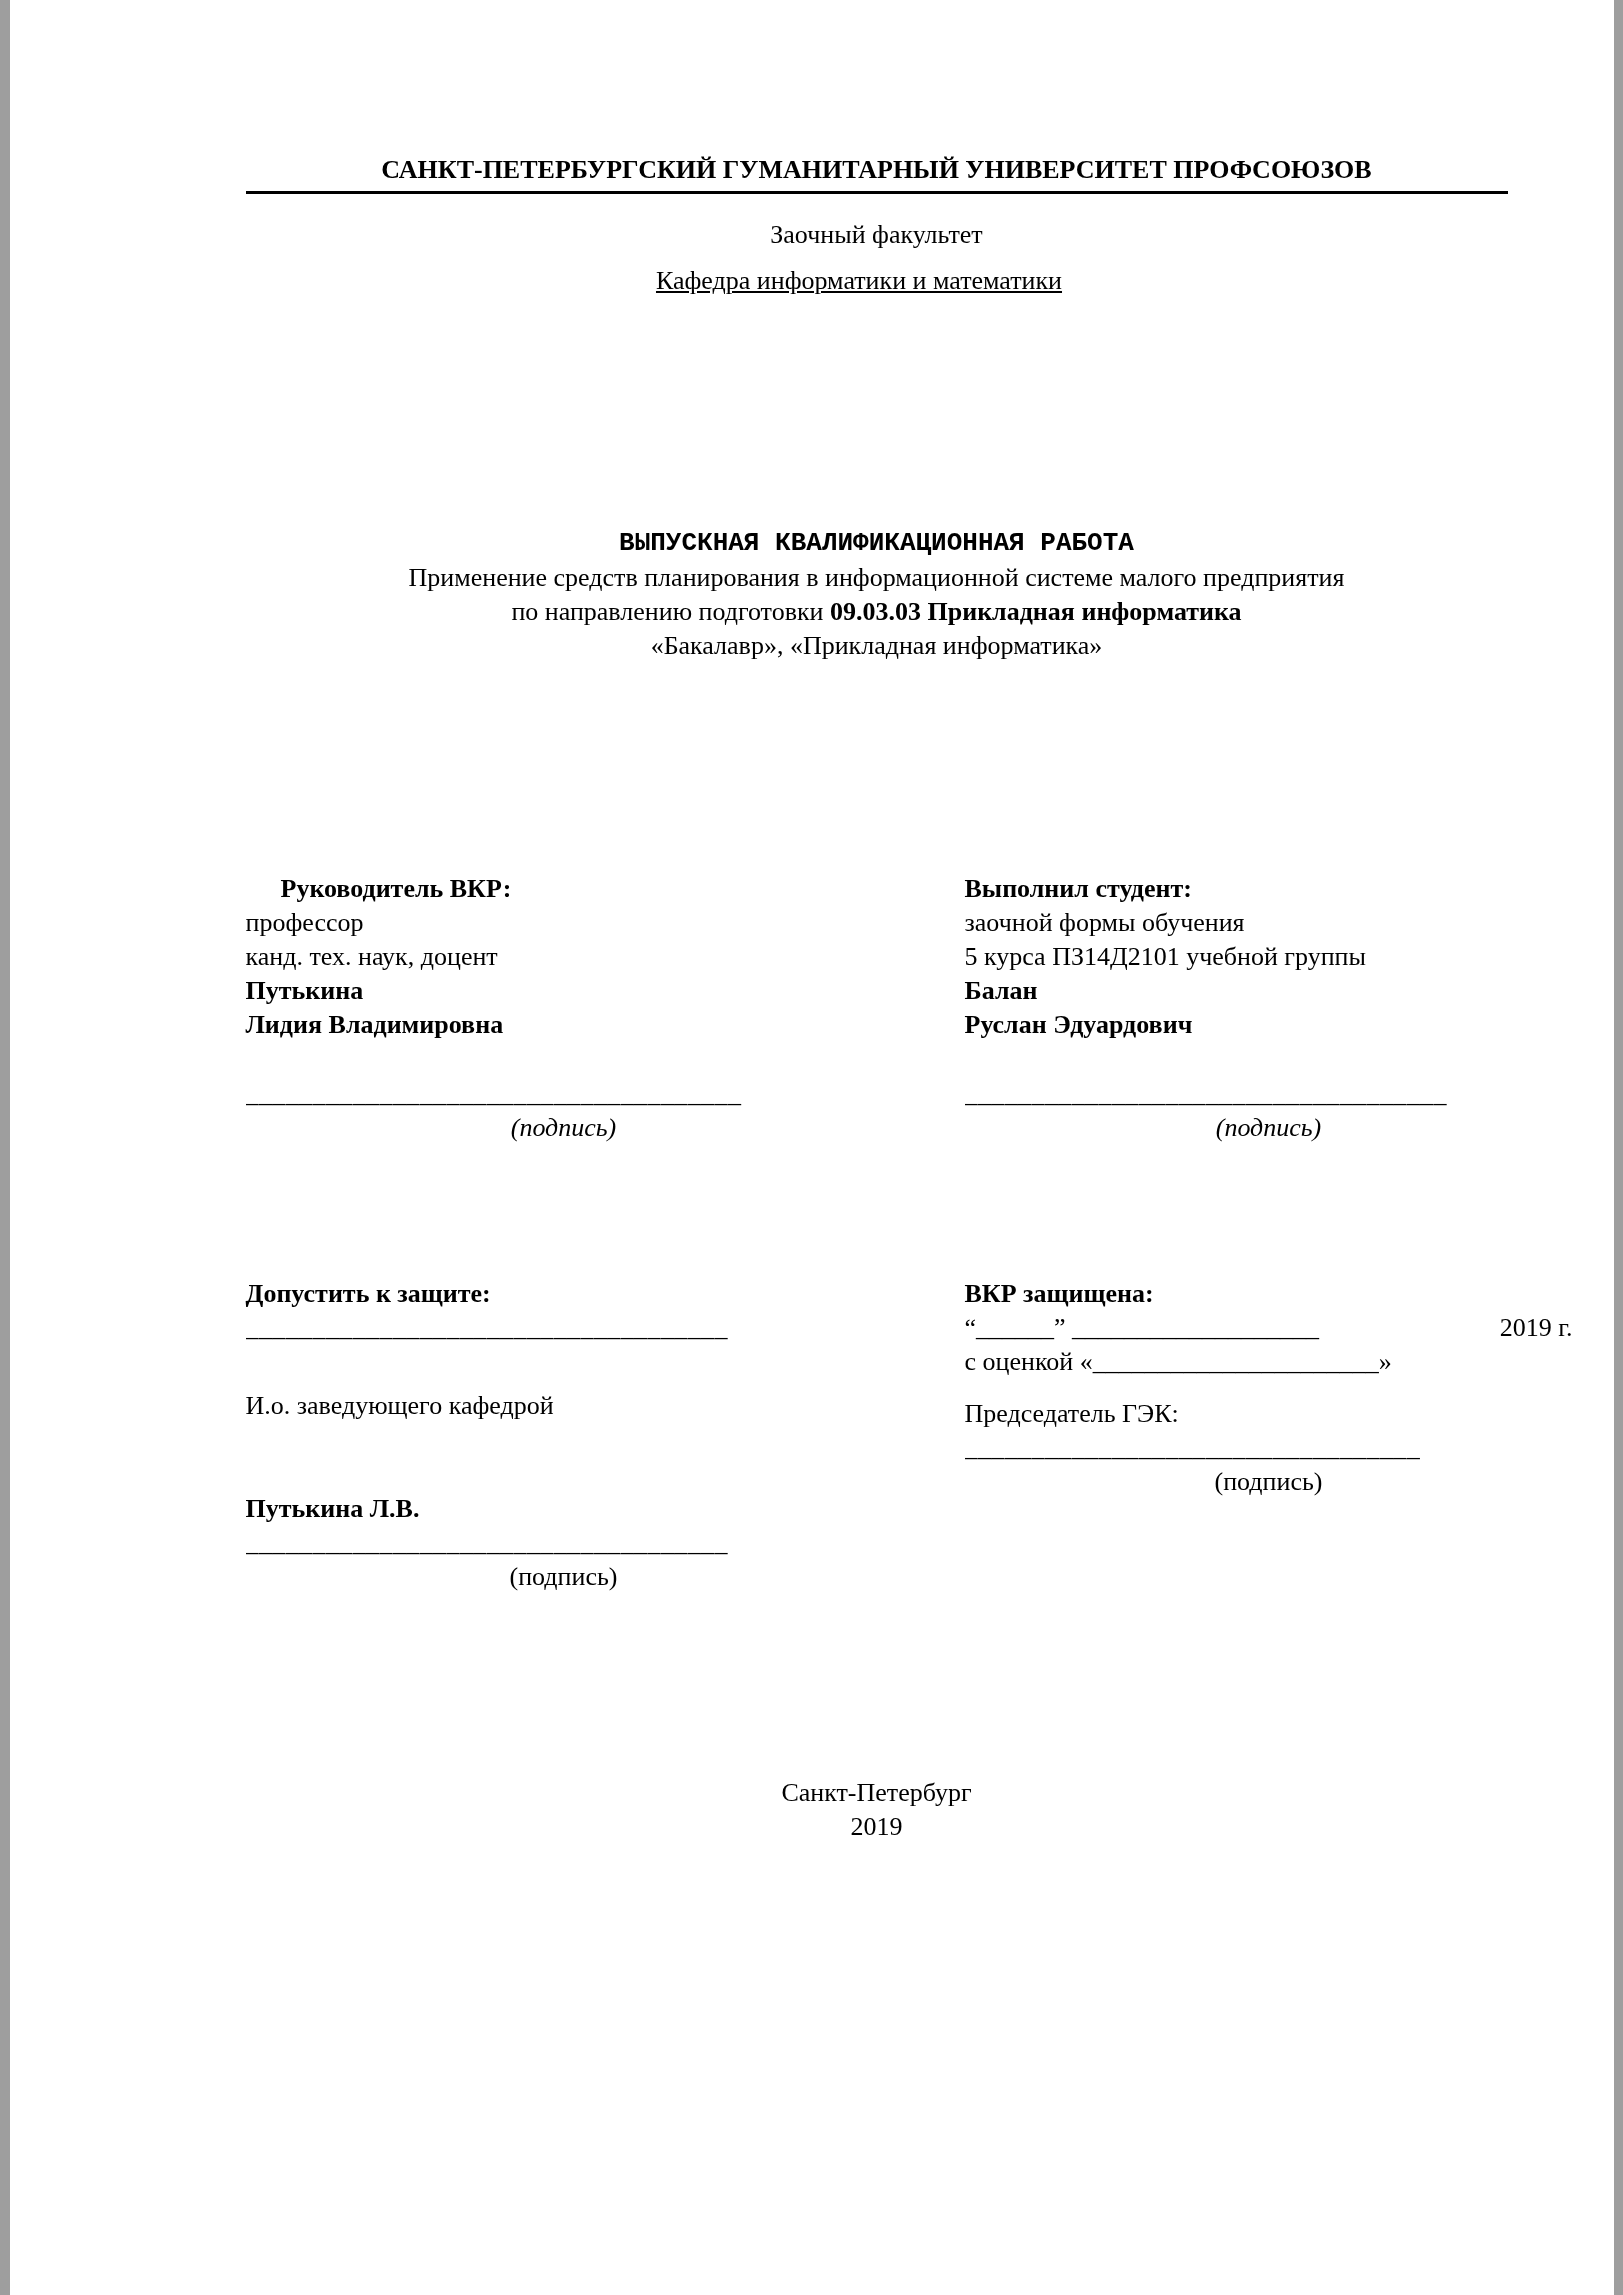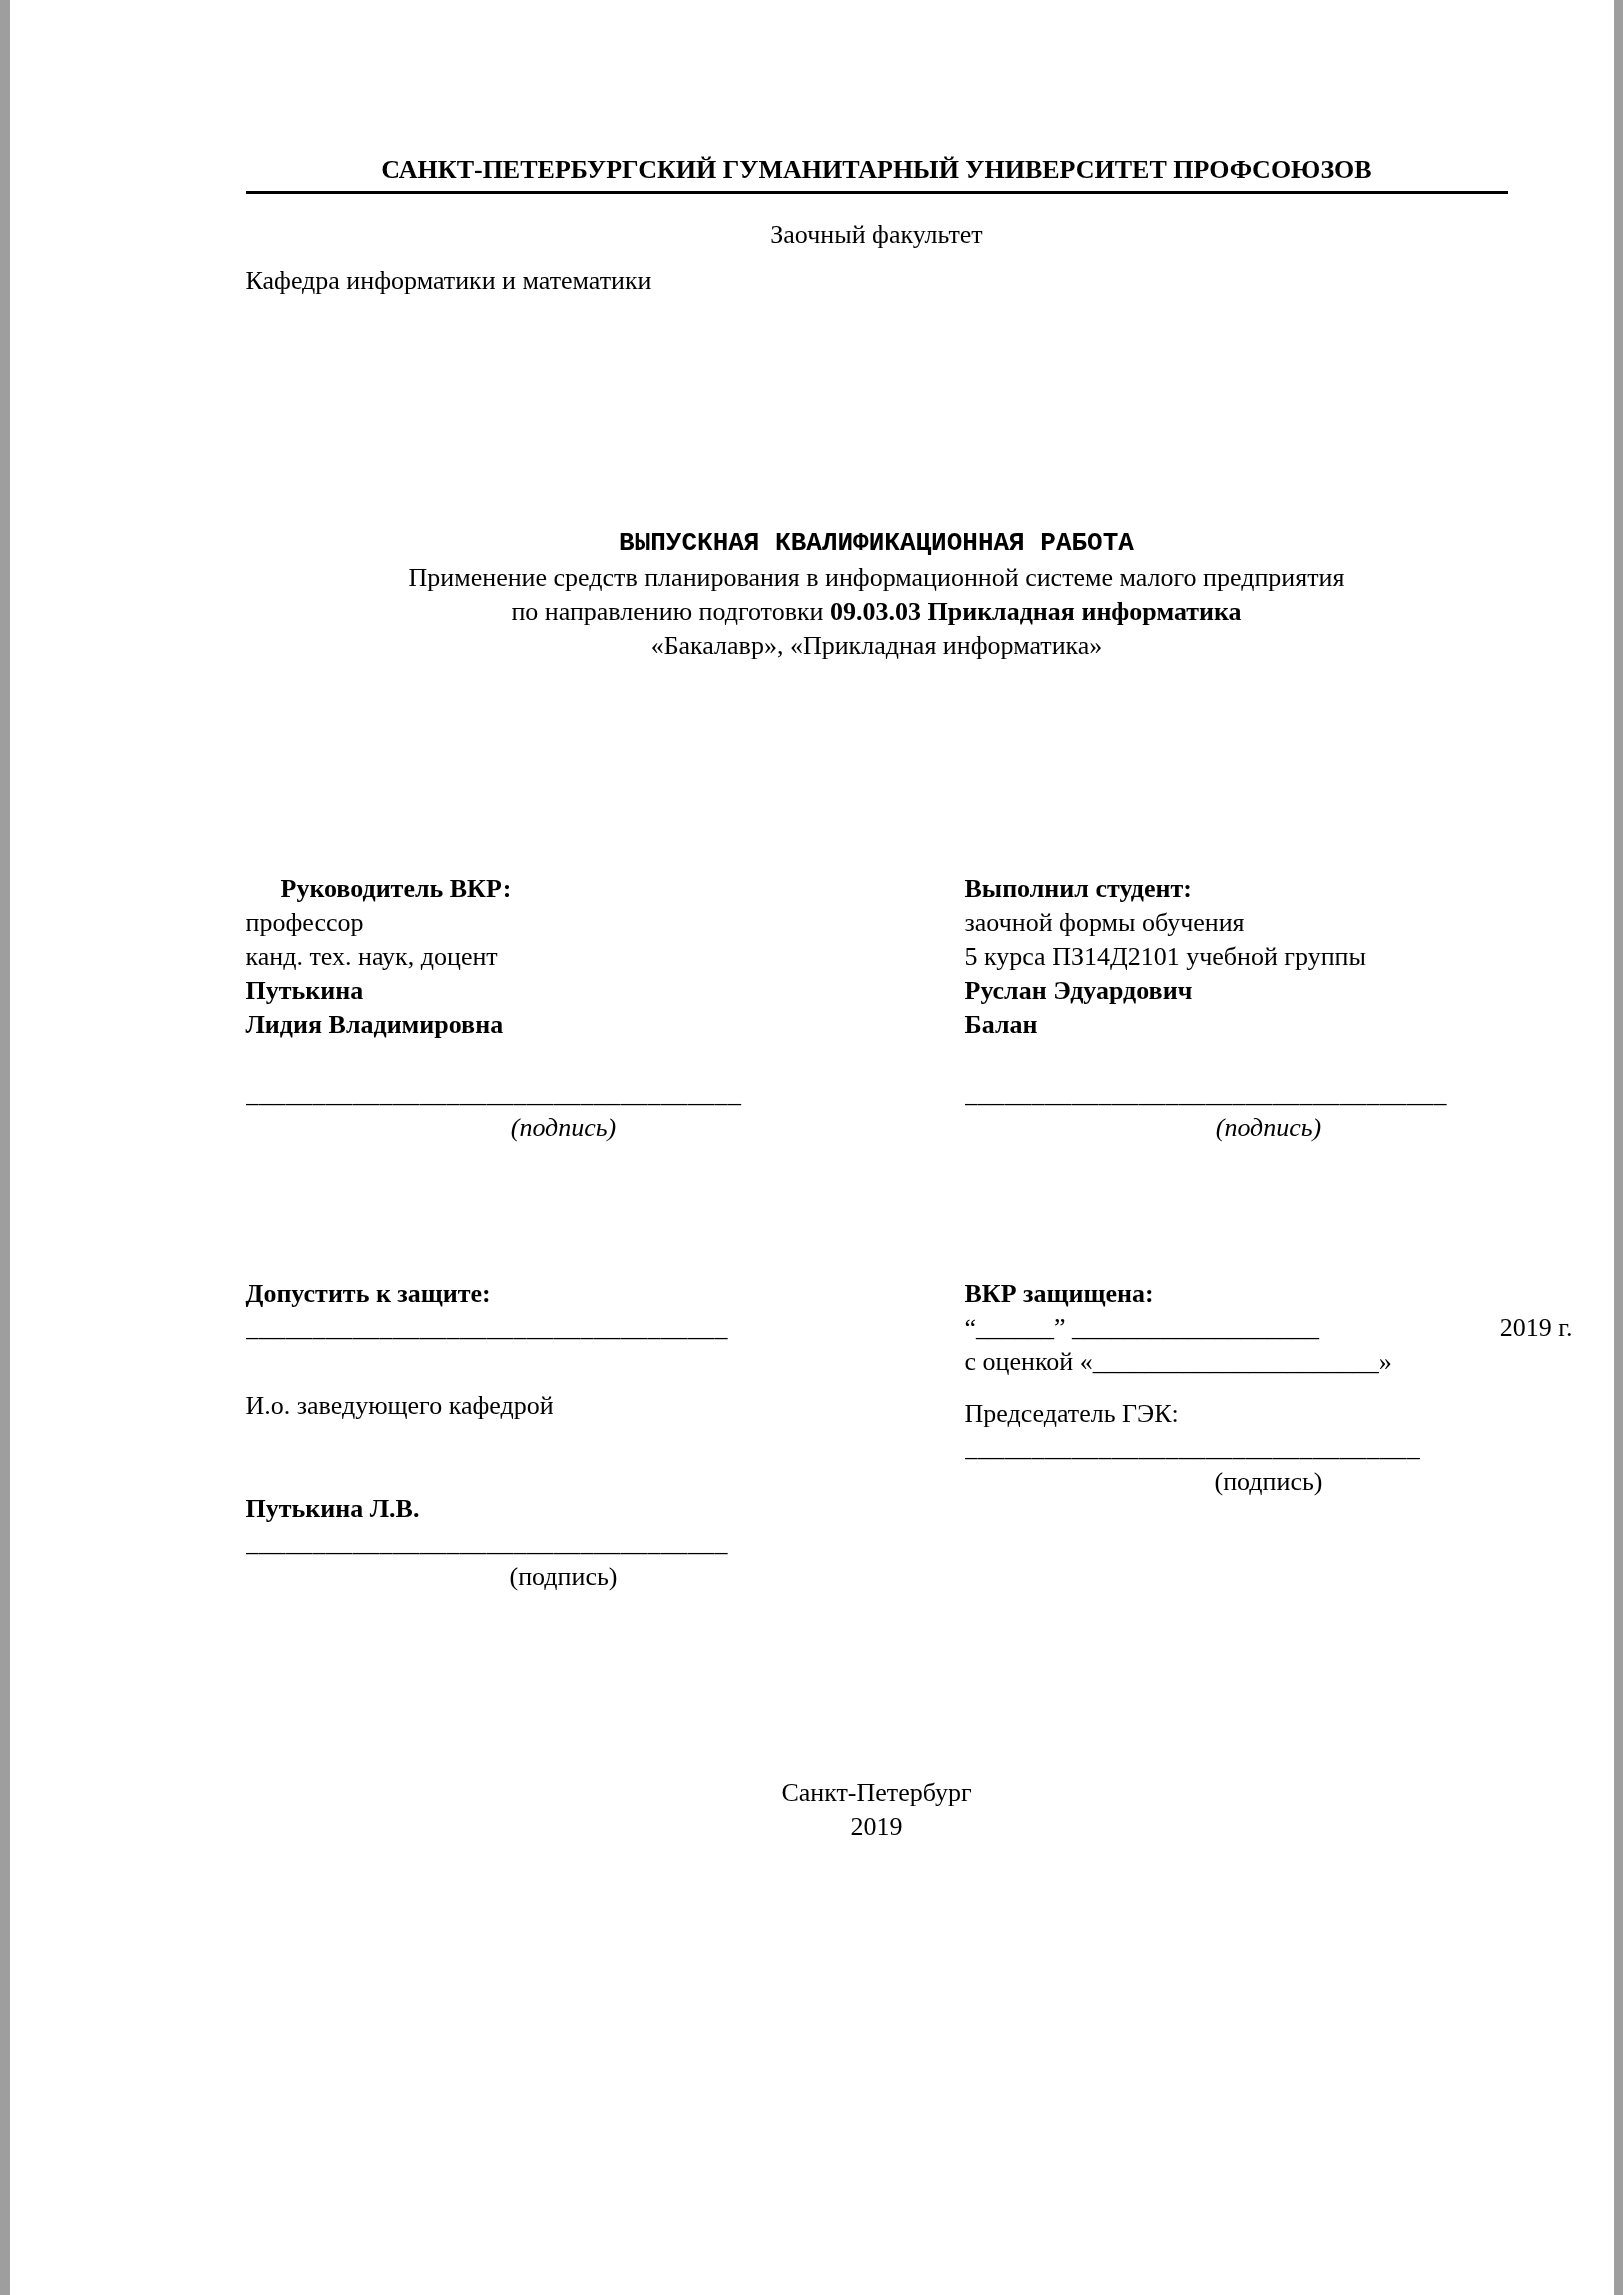--- a/index.html
+++ b/index.html
@@ -17,21 +17,21 @@
     padding: 153px 106px 0 236px;
     overflow: hidden;
   }
   .doc-header {
     font-weight: bold;
     text-align: center;
     border-bottom: 3.1px solid #000;
     padding-bottom: 4.7px;
   }
   .faculty-line { text-align: center; margin-top: 23.6px; }
-  .department-line { text-align: left; padding-right: 35px; margin-top: 12.6px; }
+  .department-line { text-align: center; padding-right: 35px; margin-top: 12.6px; text-decoration: underline; }
 
   .title-block { text-align: center; margin-top: 229px; }
   .title-main { font-weight: bold; font-family: Liberation Mono, monospace; }
   .bold { font-weight: bold; }
 
   .cols { display: flex; }
   .section-1 { margin-top: 210px; }
   .section-2 { margin-top: 132px; }
   .col-left { width: 675px; flex: none; }
   .col-right { flex: 1; margin-left: 44px; }
@@ -95,22 +95,22 @@
       <div class="sig-wrap-left">
         <div class="sig-line">_____________________________________</div>
         <div class="sig-label italic">(подпись)</div>
       </div>
     </div>
 
     <div class="col-right">
       <div class="heading">Выполнил студент:</div>
       <div>заочной формы обучения</div>
       <div>5 курса ПЗ14Д2101 учебной группы</div>
+      <div class="name">Балан</div>
       <div class="name">Руслан Эдуардович</div>
-      <div class="name">Балан</div>
       <div class="sig-wrap-right">
         <div class="sig-line">____________________________________</div>
         <div class="sig-label italic">(подпись)</div>
       </div>
     </div>
 
   </div>
 
   <div class="cols section-2">
 

